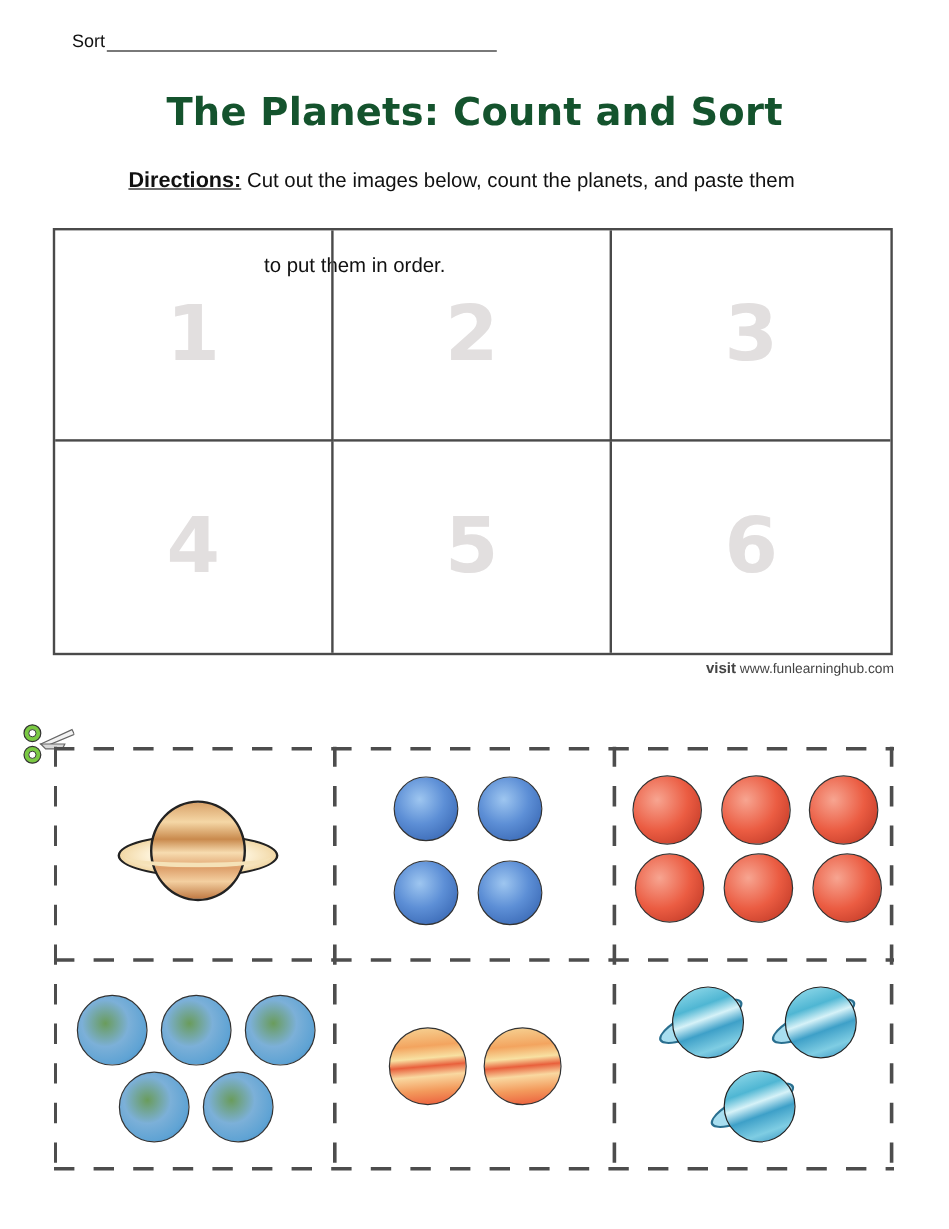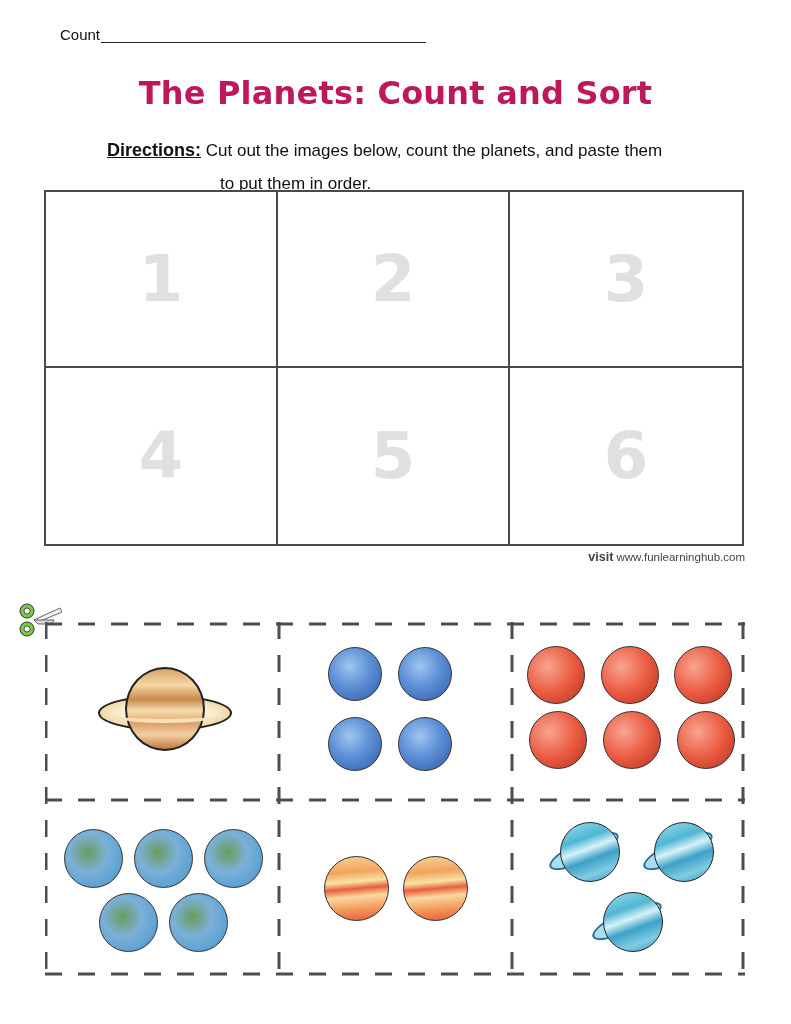--- a/index.html
+++ b/index.html
@@ -1,22 +1,22 @@
 <!DOCTYPE html>
 <html><head>
 <meta charset="utf-8">
 <style>
   html, body { margin:0; padding:0; background:#ffffff; }
   body { width:791px; height:1024px; position:relative; overflow:hidden; font-family:"Liberation Sans", sans-serif; color:#111; }
   .name-row { position:absolute; left:60px; top:26px; font-size:15px; display:flex; align-items:flex-end; }
   .name-line { display:inline-block; width:325px; border-bottom:1.5px solid #222; height:16px; margin-left:1px; }
-  .title { position:absolute; left:0; right:0; top:74px; text-align:center; font-weight:bold; font-size:32px; color:#be185d; letter-spacing:0.2px; font-family:"DejaVu Sans", sans-serif; }
+  .title { position:absolute; left:0; right:0; top:74px; text-align:center; font-weight:bold; font-size:32px; color:#14532d; letter-spacing:0.2px; font-family:"DejaVu Sans", sans-serif; }
   .directions { position:absolute; left:107px; top:134px; font-size:17px; line-height:33px; width:640px; }
   .directions .label { font-weight:bold; text-decoration:underline; font-size:18px; }
-  .directions .line2 { display:block; padding-left:113px; }
+  .directions .line2 { display:block; padding-left:113px;margin-top:38px; }
   .grid { position:absolute; left:44px; top:190px; width:700px; height:356px; border:2.5px solid #4a4a4a; box-sizing:border-box; display:grid; grid-template-columns:1fr 1fr 1fr; grid-template-rows:1fr 1fr; }
   .cell { border-right:2.5px solid #4a4a4a; border-bottom:2.5px solid #4a4a4a; display:flex; align-items:center; justify-content:center; }
   .cell:nth-child(3n){ border-right:none; }
   .cell:nth-child(n+4){ border-bottom:none; }
   .cell span { font-family:"DejaVu Sans", sans-serif; font-weight:bold; font-size:64px; color:#e2dfdf; }
   .credit { position:absolute; right:46px; top:550px; font-size:11.5px; color:#444; }
   .credit b { font-size:12.5px;margin-left:24px; }
   .scissors { position:absolute; left:16px; top:600px; width:46px; height:40px; }
   .cut-area { position:absolute; left:45px; top:622px; width:700px; height:354px; }
   .cut-area svg.lines { position:absolute; left:0; top:0; }
@@ -27,21 +27,21 @@
   .earth { background: radial-gradient(circle at 40% 40%, #6a9c5c 0%, #7cb0d8 40%, #5fa3d4 70%, #3a7fb8 100%); }
   .jup { background: linear-gradient(175deg, #f6d495 0%, #f3a45f 25%, #f8e1a2 40%, #e9603c 50%, #f9d8a0 62%, #f39a5c 80%, #eb5a3a 100%); }
   .uranus { background: linear-gradient(160deg, #9ee0ee 0%, #4fb6d3 30%, #d6f2f8 45%, #3ea0c8 60%, #7fcde3 80%, #2f8fbf 100%); }
   .sat-body { background: linear-gradient(180deg, #d9a36a 0%, #f5d7a6 20%, #c98a4d 38%, #f7dcb0 52%, #dea06b 68%, #f3cfa0 82%, #c07a44 100%); }
   .ring { position:absolute; border-radius:50%; box-sizing:border-box; }
 </style>
 </head>
 <body>
 
 <div class="name-row">
-  <span>Count</span>
+  <span>Sort</span>
   <span class="name-line"></span>
 </div>
 
 <div class="title">The Planets: Count and Sort</div>
 
 <div class="directions">
   <span class="label">Directions:</span>
   <span>Cut out the images below, count the planets, and paste them</span>
   <span class="line2">to put them in order.</span>
 </div>

